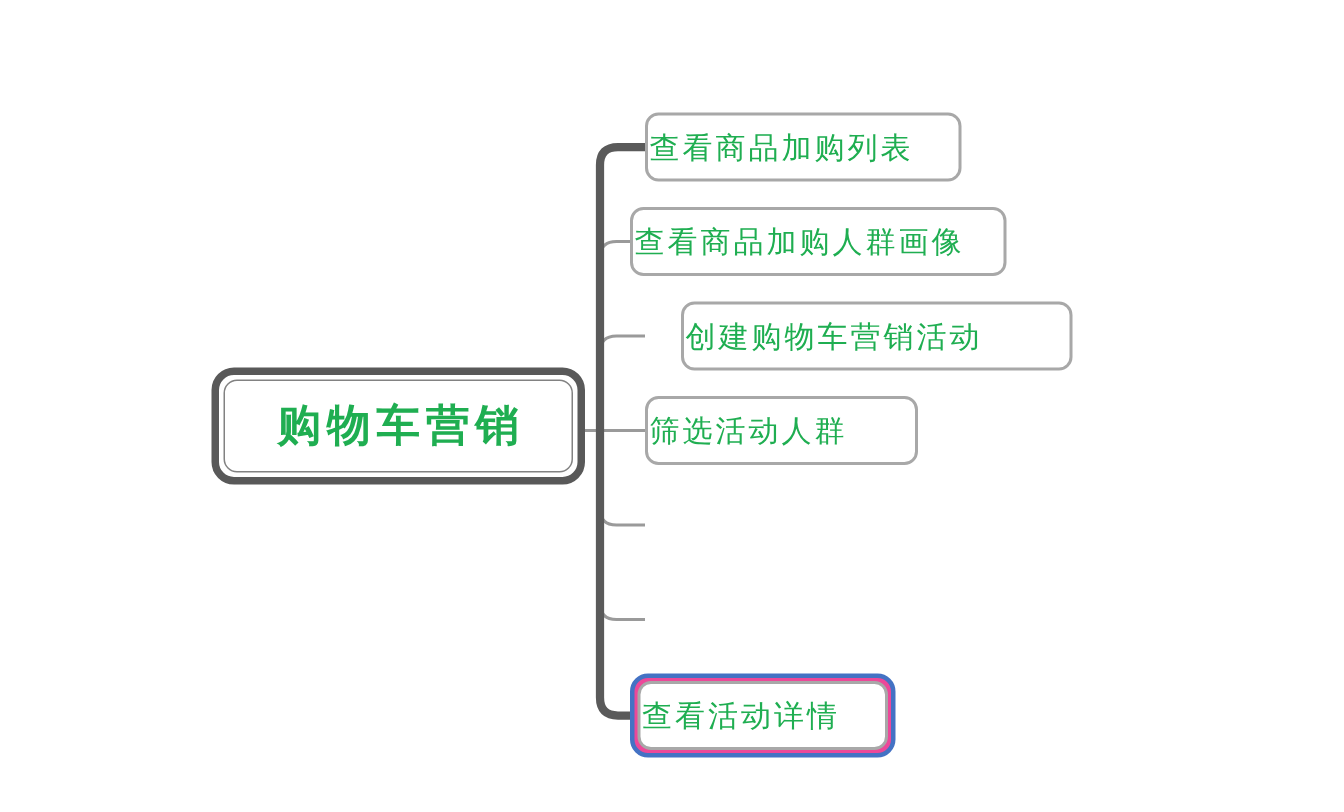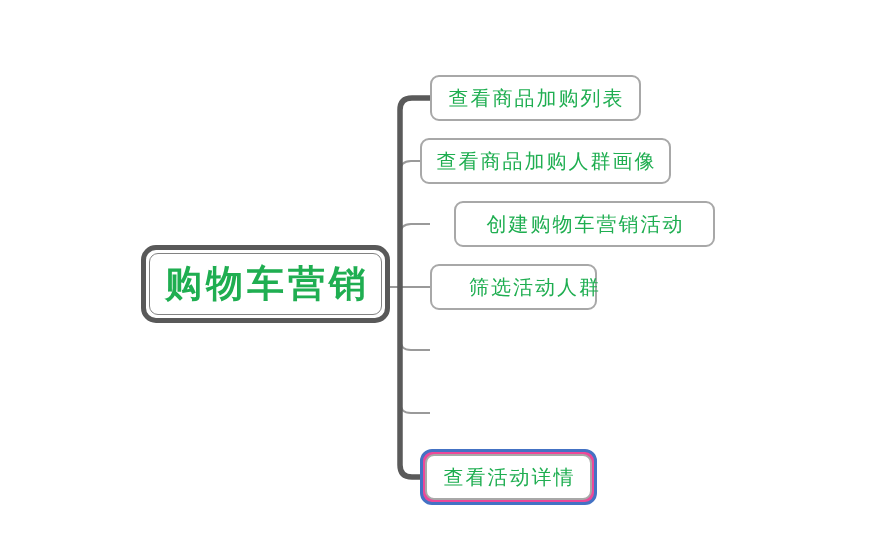--- a/index.html
+++ b/index.html
@@ -34,36 +34,36 @@
     position: absolute;
     left: 3px; right: 3px; top: 3px; bottom: 3px;
     border: 1.5px solid var(--root-inner-border, #828282);
     border-radius: 9px;
     display: flex;
     align-items: center;
     justify-content: center;
   }
   .root-label {
     color: var(--text-green, #1fae51);
-    font-size: 37px;
+    font-size: 29px;
     font-weight: bold;
     letter-spacing: 4px;
     white-space: nowrap;
     transform: translateX(2px);
   }
   .child {
     position: absolute;
     height: 46px;
     box-sizing: border-box;
     background: #ffffff;
     border: 2px solid var(--child-border, #a8a8a8);
     border-radius: 9px;
     display: flex;
     align-items: center;
-    justify-content: center;
+    justify-content: flex-start;
   }
   .child .child-label {
     color: var(--text-green, #1fae51);
     font-size: 20px;
     letter-spacing: 2px;
     white-space: nowrap;
     transform: translateX(1px);
   }
   .selection-wrapper {
     position: absolute;
@@ -74,21 +74,21 @@
     padding: 2px;
     background: #ec4899;
   }
   .selection-wrapper .child {
     position: static;
     width: 167px;
   }
   .c1 { left: 430px; top: 75px;  width: 211px; }
   .c2 { left: 420px; top: 138px; width: 251px; }
   .c3 { left: 430px; top: 201px; width: 261px; margin-left: 24px; }
-  .c4 { left: 430px; top: 264px; width: 167px; padding-left: 41px; }
+  .c4 { left: 430px; top: 264px; width: 182px; }
   .c5 { left: 430px; top: 327px; width: 190px; }
   .c6 { left: 430px; top: 390px; width: 167px; }
 </style>
 </head>
 <body>
 
 <div class="canvas">
 
   <svg class="connectors" viewBox="0 0 896 541" xmlns="http://www.w3.org/2000/svg">
 

